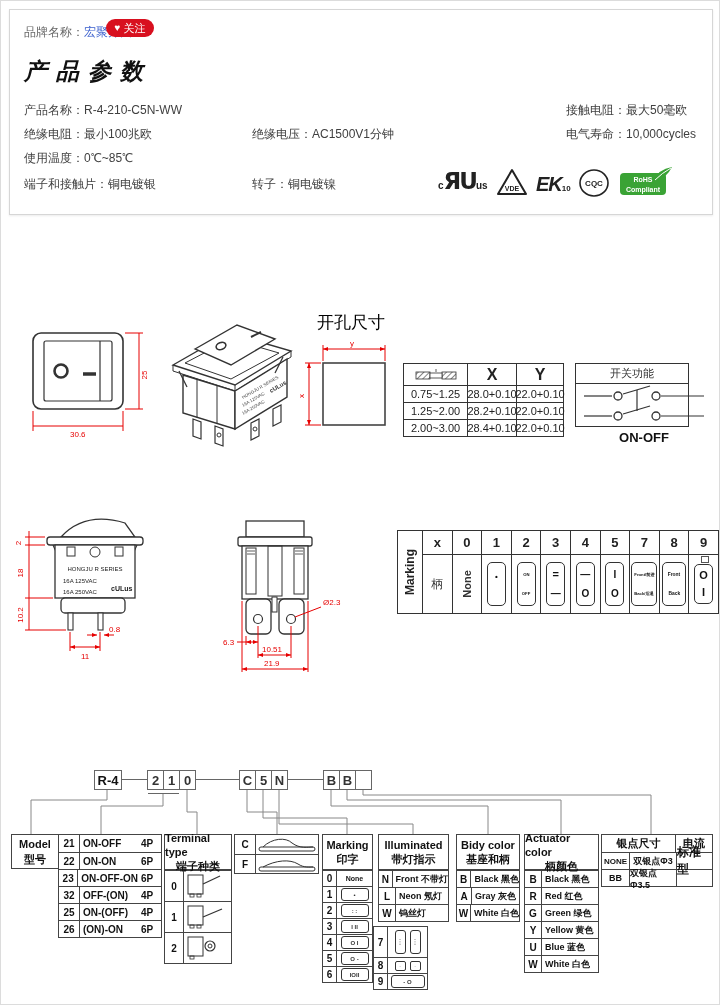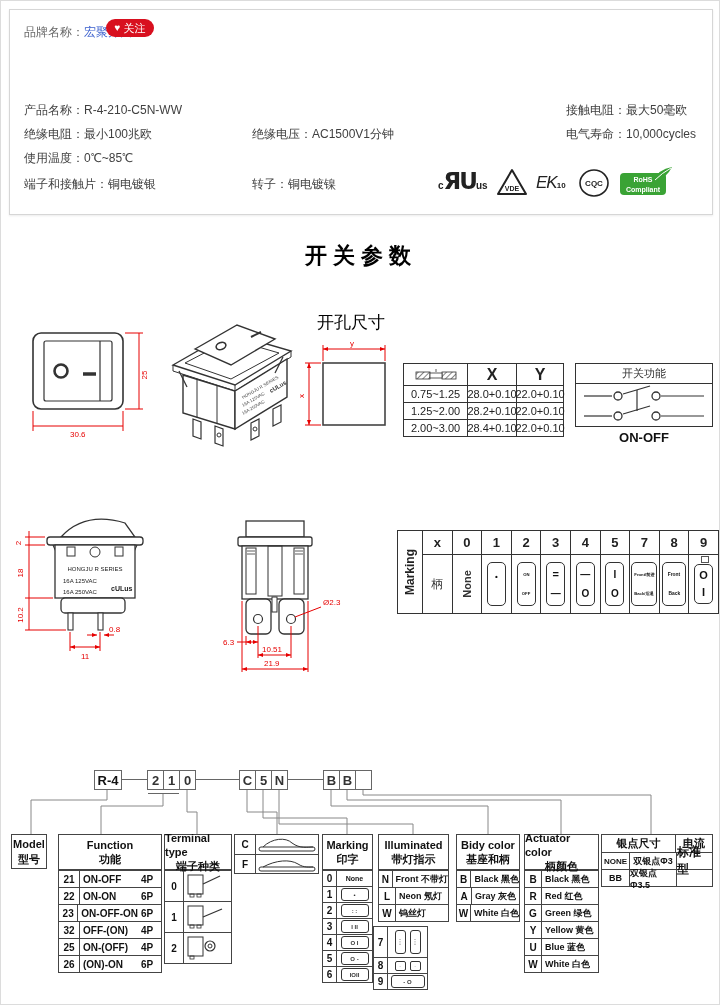--- a/index.html
+++ b/index.html
@@ -33,21 +33,21 @@
   
   .xy-tbl{left:402px;top:362px;border:1px solid #333;background:#fff;}
   .xy-row{display:flex;}
   .xy-cell{border-left:1px solid #333;border-top:1px solid #333;box-sizing:border-box;display:flex;
            align-items:center;justify-content:center;font-size:11px;color:#222;}
   .xy-row:first-child .xy-cell{border-top:none;}
   .xy-cell:first-child{border-left:none;}
   .xy-head{font-size:16px;font-weight:bold;}
 
   
-  .fn-box{left:574px;top:362px;width:138px;height:64px;border:1px solid #333;box-sizing:border-box;}
+  .fn-box{left:574px;top:362px;width:114px;height:64px;border:1px solid #333;box-sizing:border-box;}
   .fn-title{border-bottom:1px solid #333;text-align:center;font-size:11px;color:#333;padding:2px 0;}
   .fn-label{left:574px;top:429px;width:138px;text-align:center;font-size:13px;font-weight:bold;color:#111;}
 
   
   .mk-table{left:396px;top:529px;width:322px;height:84px;border:1px solid #333;display:flex;box-sizing:border-box;background:#fff;}
   .mk-side{width:24px;border-right:1px solid #333;display:flex;align-items:center;justify-content:center;}
   .mk-side span{font-size:12px;font-weight:bold;color:#222;}
   .mk-col{flex:1;display:flex;flex-direction:column;border-right:1px solid #333;}
   .mk-col:last-child{border-right:none;}
   .mk-code{height:23px;border-bottom:1px solid #333;display:flex;align-items:center;justify-content:center;
@@ -92,20 +92,21 @@
 <div id="page">
 
   <div class="abs top-card">
     <div class="abs brand-row">
       <span>品牌名称：</span><span class="brand-link">宏聚开关</span>
     </div>
     <div class="abs follow-btn">
       <span class="follow-heart">♥</span>
       <span>关注</span>
     </div>
+    <div class="abs pp-title">产品参数</div>
 
     <div class="abs param" style="left:14px;top:92px">产品名称：R-4-210-C5N-WW</div>
     <div class="abs param" style="left:14px;top:116px">绝缘电阻：最小100兆欧</div>
     <div class="abs param" style="left:14px;top:140px">使用温度：0℃~85℃</div>
     <div class="abs param" style="left:14px;top:166px">端子和接触片：铜电镀银</div>
 
     <div class="abs param" style="left:242px;top:116px">绝缘电压：AC1500V1分钟</div>
     <div class="abs param" style="left:242px;top:166px">转子：铜电镀镍</div>
 
     <div class="abs param" style="left:556px;top:92px">接触电阻：最大50毫欧</div>
@@ -113,38 +114,37 @@
 
     <div class="abs certs">
       <div class="abs ul-mark">
         <span class="ul-c">c</span><span class="ul-main">ЯU</span><span class="ul-us">us</span>
       </div>
       <svg class="abs" style="left:66px;top:2px" width="32" height="32" viewBox="0 0 32 32">
         <path d="M16 3 L30 27 L2 27 Z" fill="none" stroke="#222" stroke-width="2" stroke-linejoin="round"></path>
         <text x="16" y="24" text-anchor="middle" font-size="7" font-weight="bold" fill="#222">VDE</text>
       </svg>
       <div class="abs" style="left:106px;top:8px;color:#222">
-        <span style="font-size:17px;font-weight:normal;font-style:italic;letter-spacing:-1px">EK</span><span style="font-size:8px;font-weight:bold">10</span>
+        <span style="font-size:20px;font-weight:bold;font-style:italic;letter-spacing:-1px">EK</span><span style="font-size:8px;font-weight:bold">10</span>
       </div>
       <svg class="abs" style="left:148px;top:2px" width="32" height="32" viewBox="0 0 32 32">
         <ellipse cx="16" cy="16" rx="14" ry="13" fill="none" stroke="#222" stroke-width="1.6"></ellipse>
         <text x="16" y="19" text-anchor="middle" font-size="8" font-weight="bold" fill="#222">CQC</text>
       </svg>
       <div class="abs rohs">
         <div>RoHS</div>
         <div>Compliant</div>
         <svg class="rohs-leaf" width="22" height="18" viewBox="0 0 22 18">
           <path d="M2 16 Q6 4 20 2 Q14 14 4 15 Z" fill="#3aa335"></path>
           <path d="M3 15 Q10 8 19 3" stroke="#fff" stroke-width="1" fill="none"></path>
         </svg>
       </div>
     </div>
   </div>
 
-  <div class="abs sec-title" style="top:240px">开关参数</div>
 
   <svg class="abs" style="left:22px;top:322px" width="145" height="118" viewBox="0 0 145 118">
     <rect x="10" y="10" width="90" height="76" rx="8" fill="#fff" stroke="#333" stroke-width="1.6"></rect>
     <rect x="21" y="18" width="68" height="60" rx="2" fill="#fff" stroke="#333" stroke-width="1.2"></rect>
     <line x1="77" y1="18" x2="77" y2="78" stroke="#333" stroke-width="1.2"></line>
     <circle cx="38" cy="48" r="6.5" fill="none" stroke="#333" stroke-width="2.6"></circle>
     <line x1="60" y1="51" x2="73" y2="51" stroke="#333" stroke-width="3.5"></line>
     <line x1="10" y1="88" x2="10" y2="108" stroke="#e60000" stroke-width="1"></line>
     <line x1="100" y1="88" x2="100" y2="108" stroke="#e60000" stroke-width="1"></line>
     <line x1="10" y1="103" x2="100" y2="103" stroke="#e60000" stroke-width="1"></line>
@@ -447,32 +447,28 @@
     <polyline points="162,4 162,16 100,16 100,45" fill="none" stroke="#888" stroke-width="1"></polyline>
     <polyline points="186,0 186,22 196,22 196,45" fill="none" stroke="#888" stroke-width="1"></polyline>
     <polyline points="246,0 246,22 276,22 276,45" fill="none" stroke="#888" stroke-width="1"></polyline>
     <polyline points="262,0 262,28 346,28 346,45" fill="none" stroke="#888" stroke-width="1"></polyline>
     <polyline points="278,0 278,34 412,34 412,45" fill="none" stroke="#888" stroke-width="1"></polyline>
     <polyline points="330,0 330,16 487,16 487,45" fill="none" stroke="#888" stroke-width="1"></polyline>
     <polyline points="346,0 346,10 560,10 560,45" fill="none" stroke="#888" stroke-width="1"></polyline>
     <polyline points="362,0 362,5 650,5 650,45" fill="none" stroke="#888" stroke-width="1"></polyline>
   </svg>
 
-  <div class="abs bt" style="left:10px;top:833px;width:36px;height:35px">
+  <div class="abs bt" style="left:10px;top:833px;width:48px;height:35px">
     <div class="th2" style="border-bottom:none;height:33px">
       <span>Model</span>
       <span>型号</span>
     </div>
   </div>
 
   <div class="abs bt" style="left:57px;top:833px;width:104px">
-    <div class="th2">
-        <span>Function</span>
-        <span>功能</span>
-      </div>
     <div class="trow" style="height:17px">
         <span class="cc" style="width:20px">21</span>
         <span class="cl">ON-OFF</span>
         <span class="cl" style="flex:0 0 20px">4P</span>
       </div>
     <div class="trow" style="height:17px">
         <span class="cc" style="width:20px">22</span>
         <span class="cl">ON-ON</span>
         <span class="cl" style="flex:0 0 20px">6P</span>
       </div>

